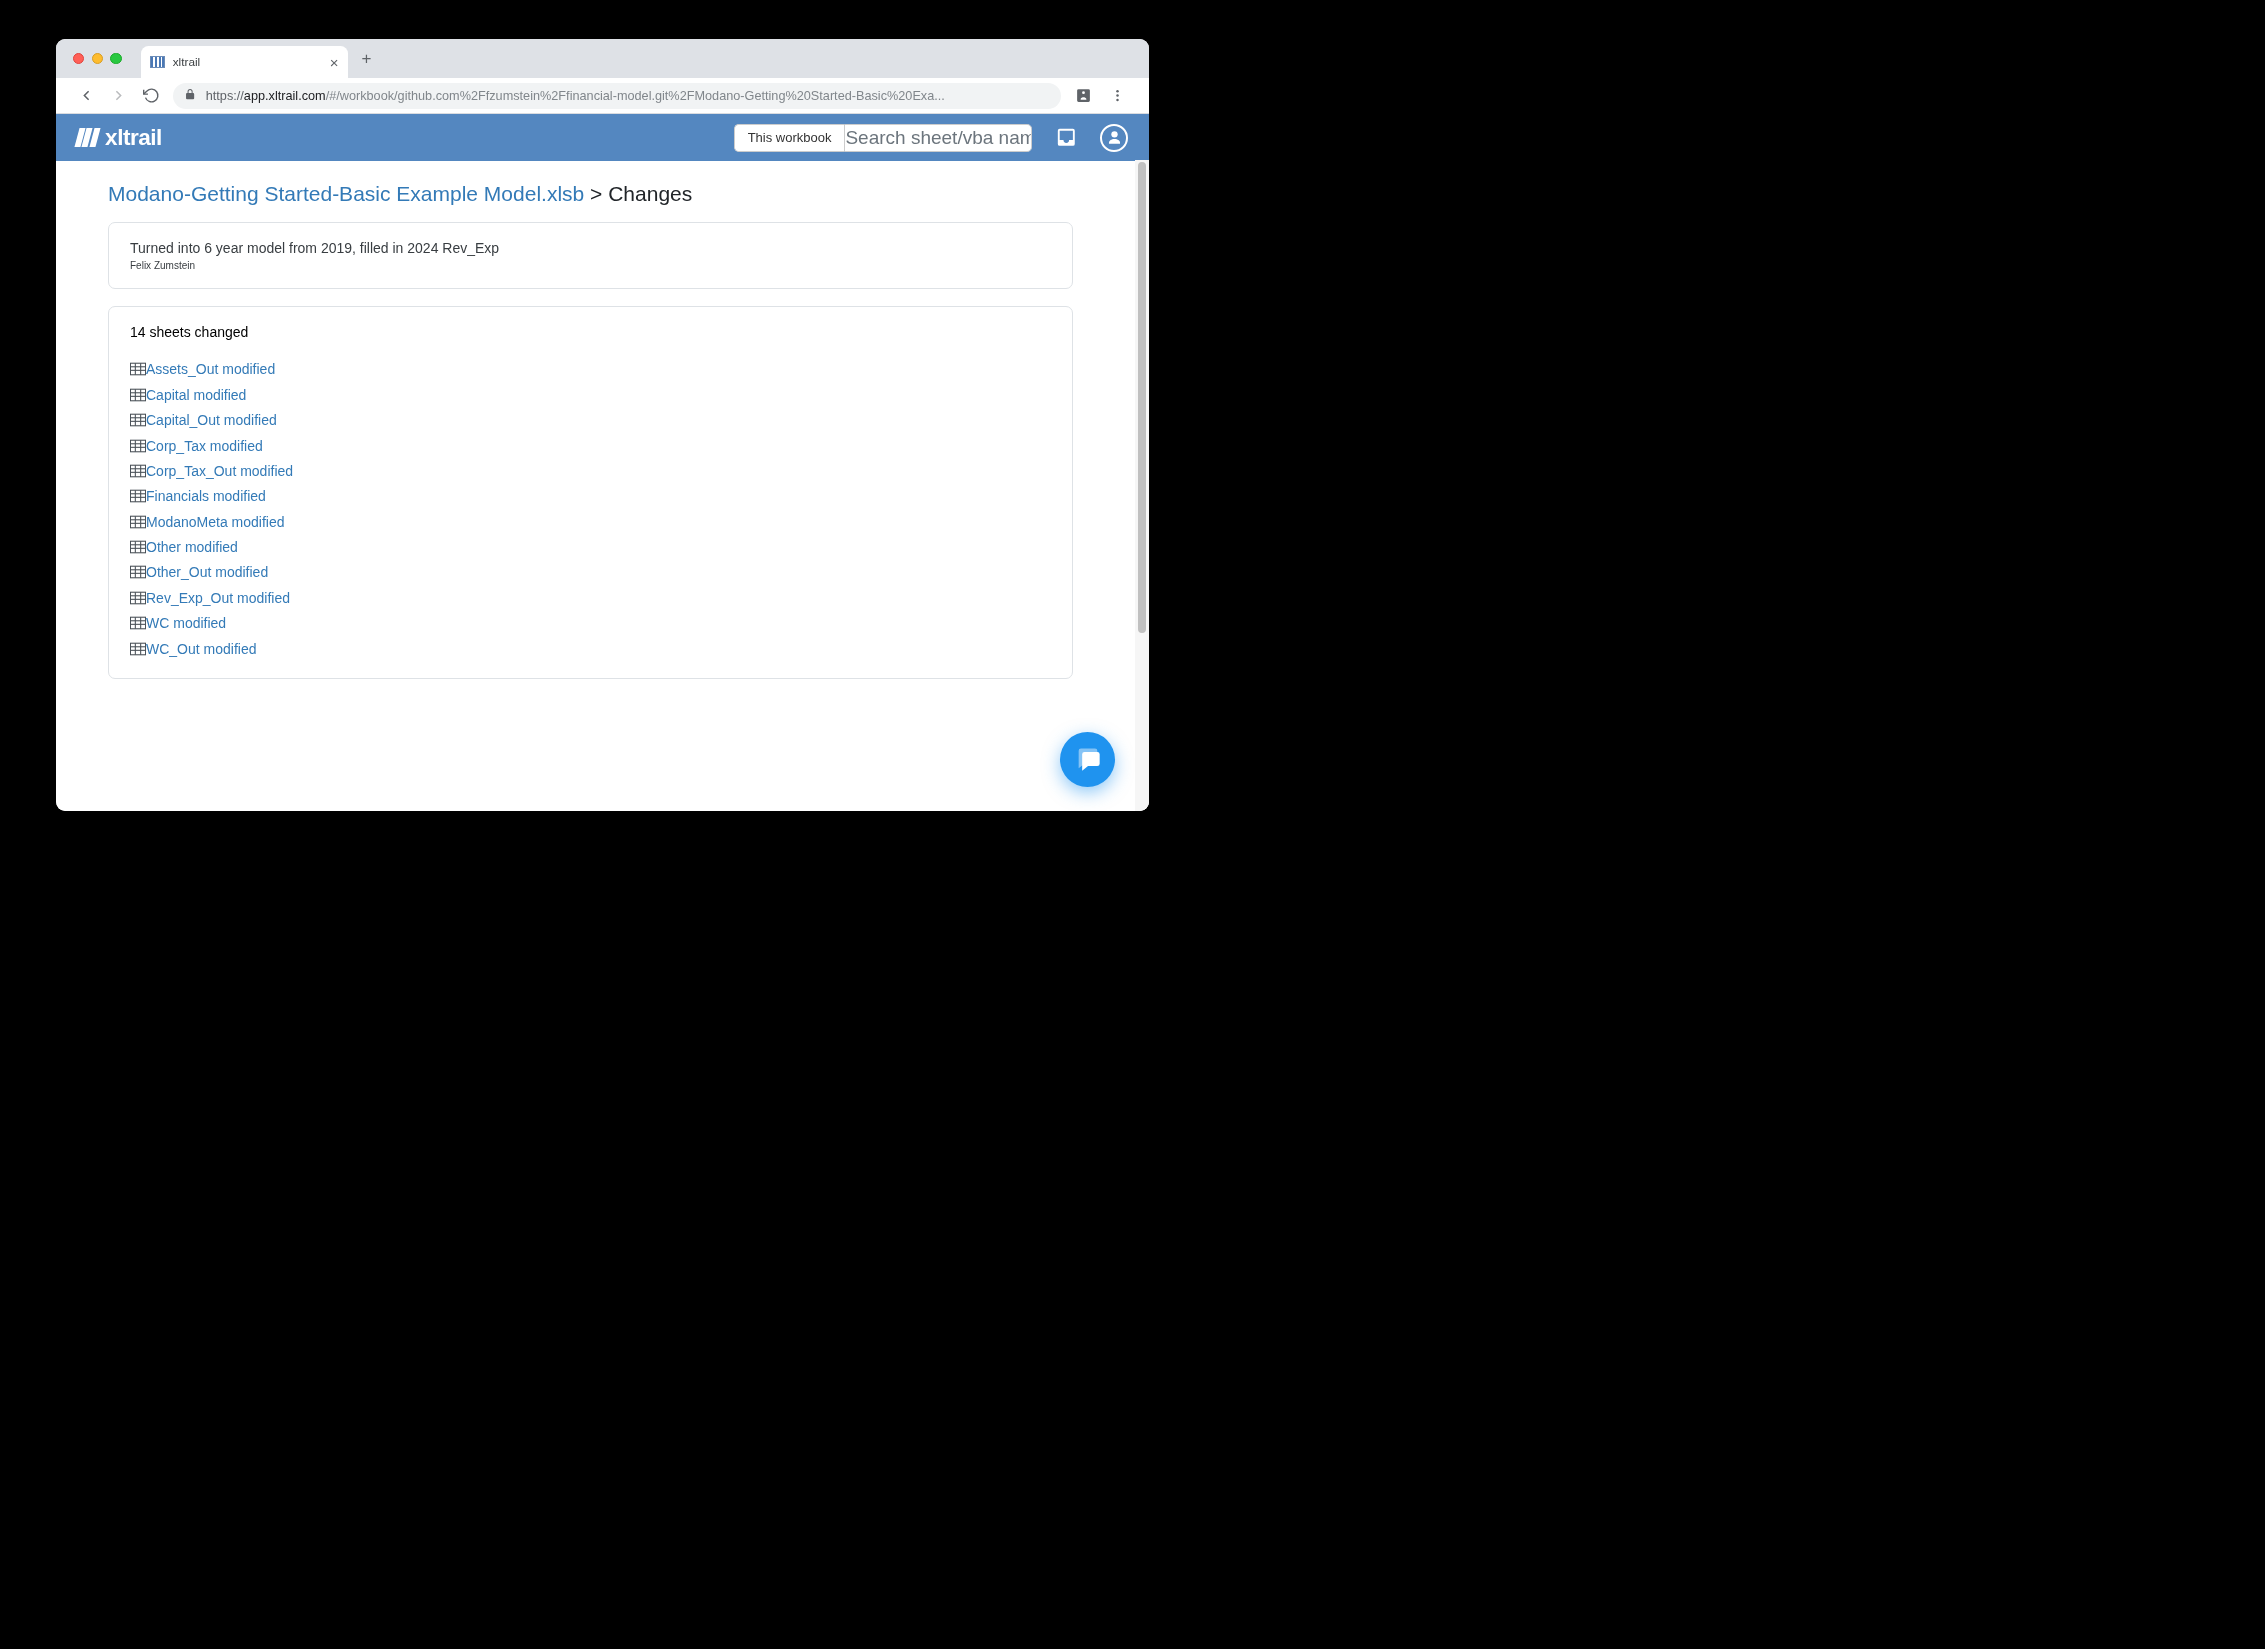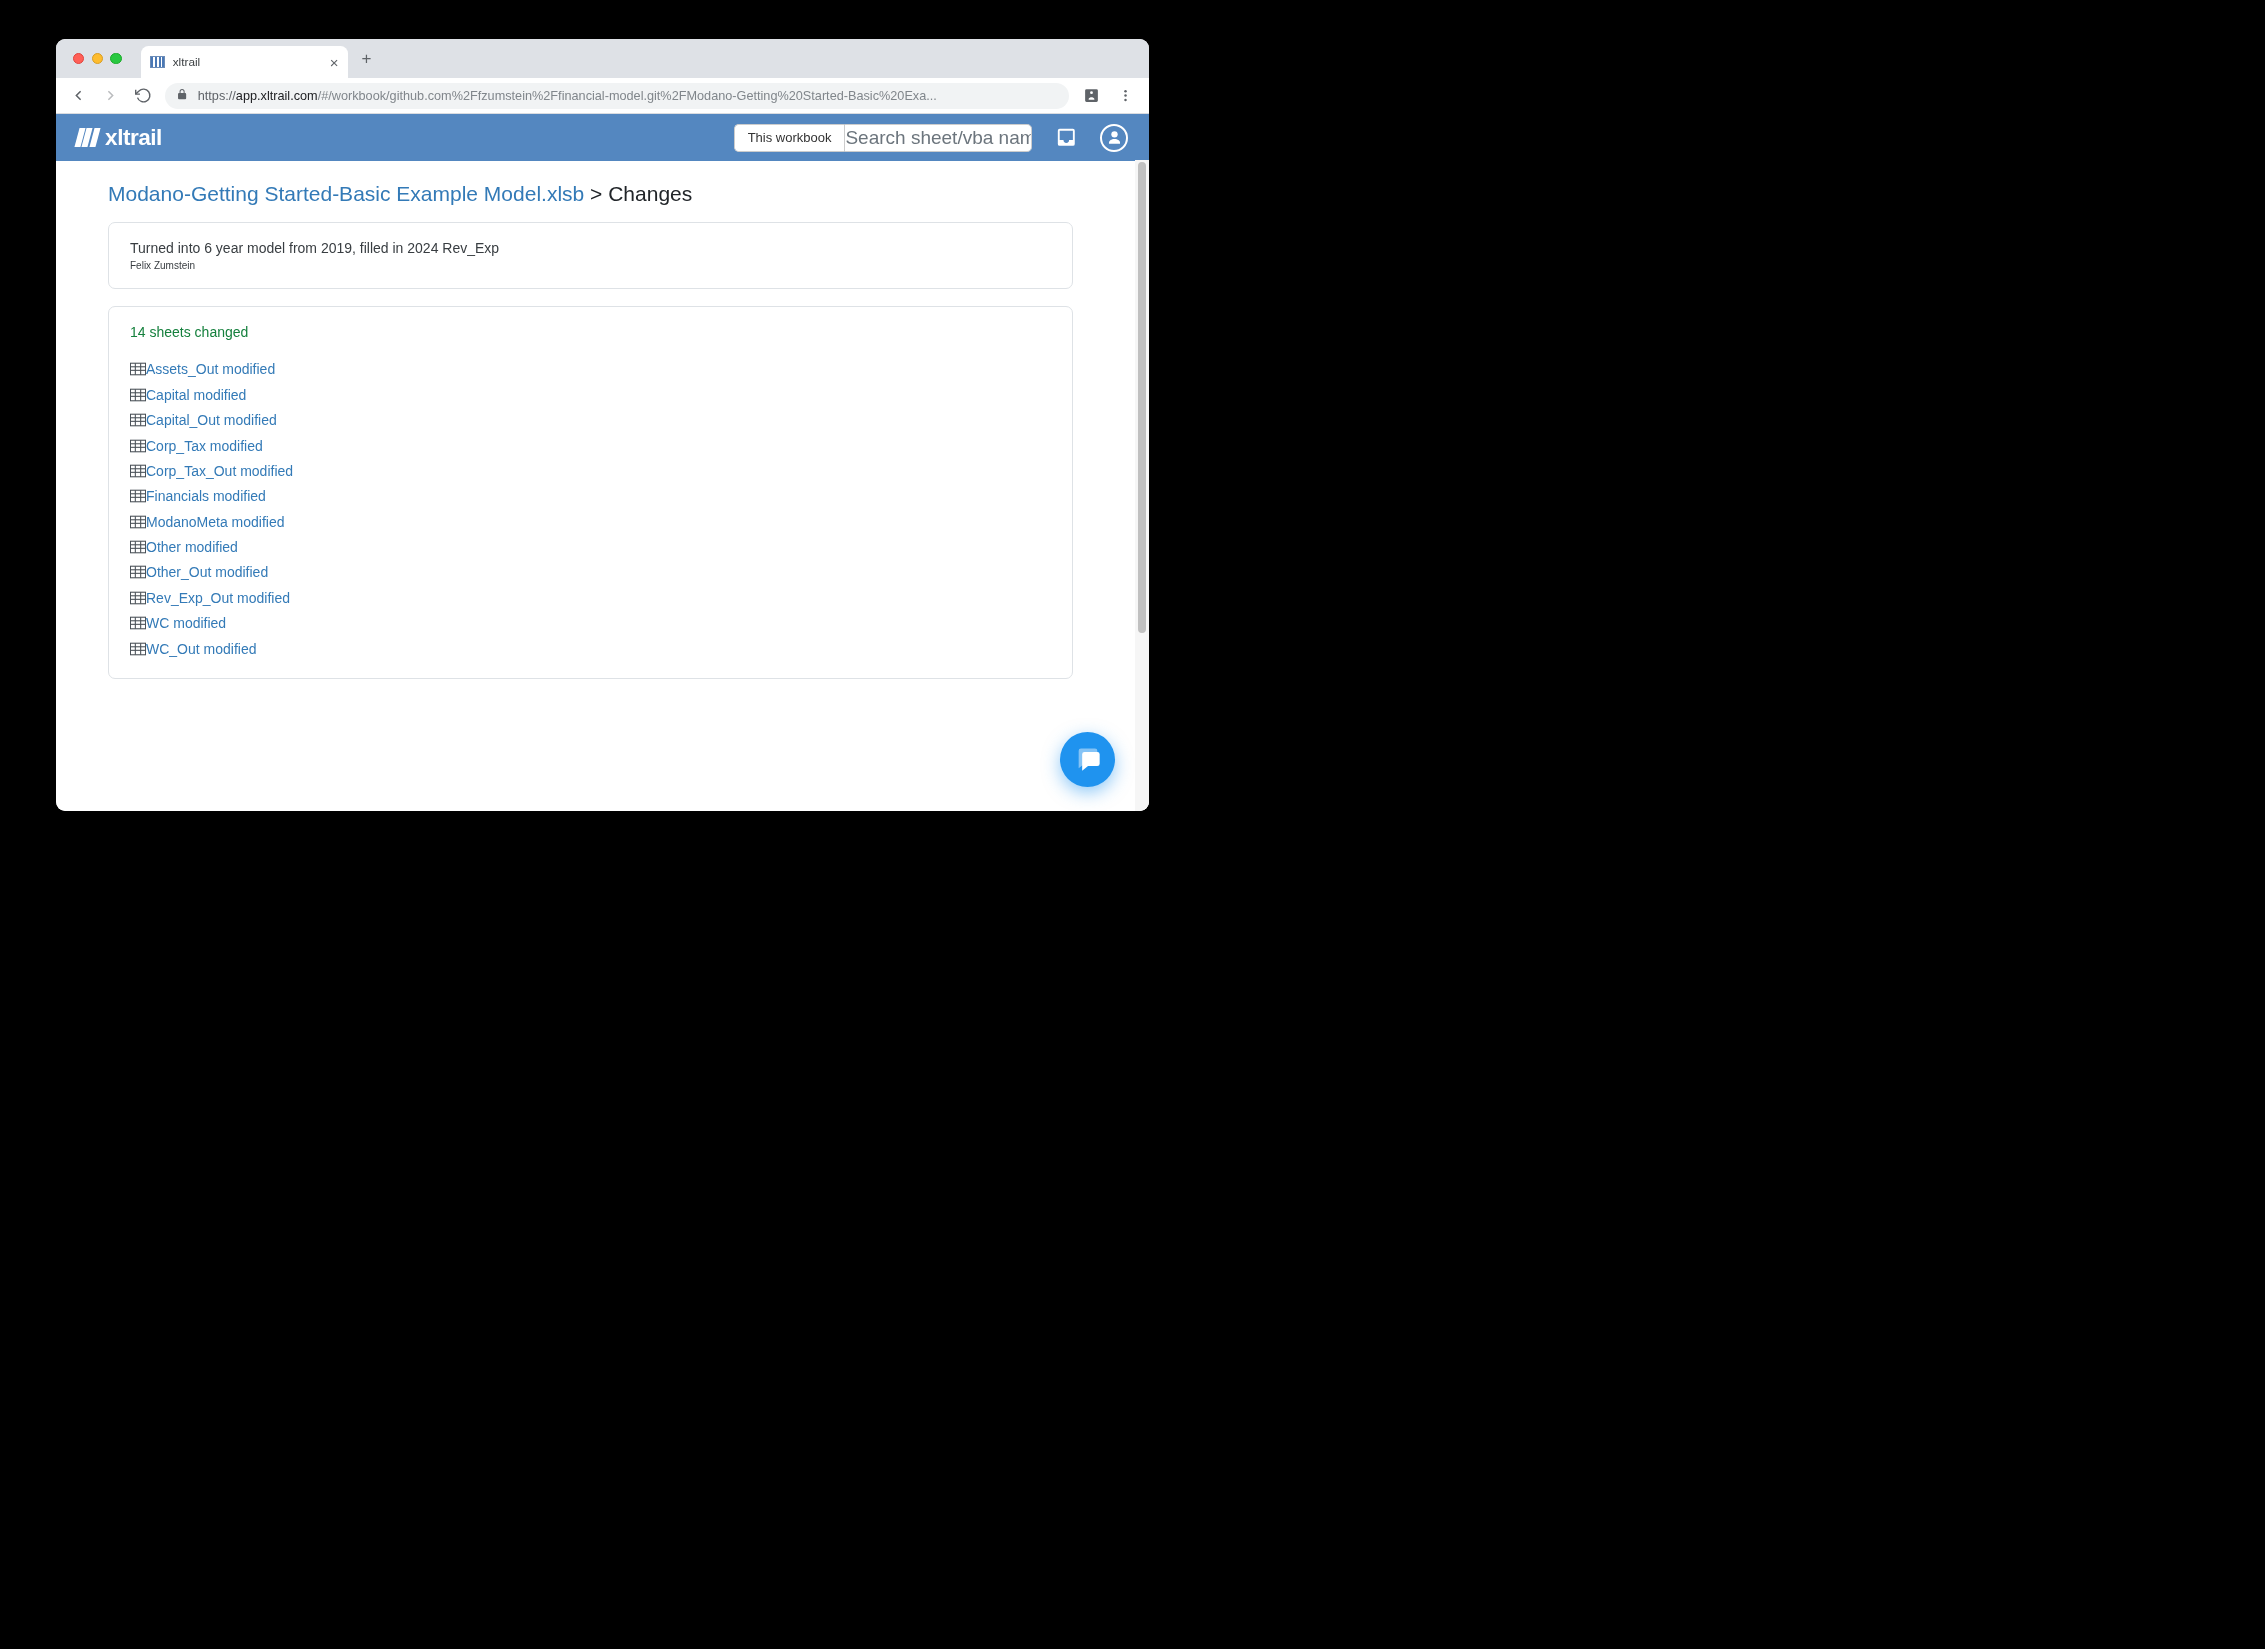--- a/index.html
+++ b/index.html
@@ -68,21 +68,21 @@
       display: flex; align-items: center; justify-content: center;
       color: #5f6368; font-size: 17px; cursor: pointer;
       margin-left: 5.6px; align-self: center;
     }
     .address-bar-row {
       height: 36px;
       background: #fff;
       border-bottom: 0.9px solid #dadce0;
       display: flex;
       align-items: center;
-      padding: 0 12px;
+      padding: 0 20px;
       gap: 11.3px;
     }
     .nav-btn {
       width: 21px; height: 21px;
       display: flex; align-items: center; justify-content: center;
       color: #5f6368; cursor: pointer;
     }
     .nav-btn.disabled { color: #babcbe; }
     .nav-btn svg { width: 17px; height: 17px; }
     .address-bar {
@@ -210,21 +210,21 @@
       color: #383d41;
       margin-bottom: 3.8px;
     }
     .commit-author {
       font-size: 10px;
       color: #383d41;
       font-weight: 400;
     }
     .sheets-summary {
       font-size: 14px;
-      color: #15803d;
+      color: #000000;
       margin-bottom: 17px;
     }
     .sheet-list {
       list-style: none;
     }
     .sheet-item {
       display: flex;
       align-items: center;
       padding: 4.7px 0;
     }

